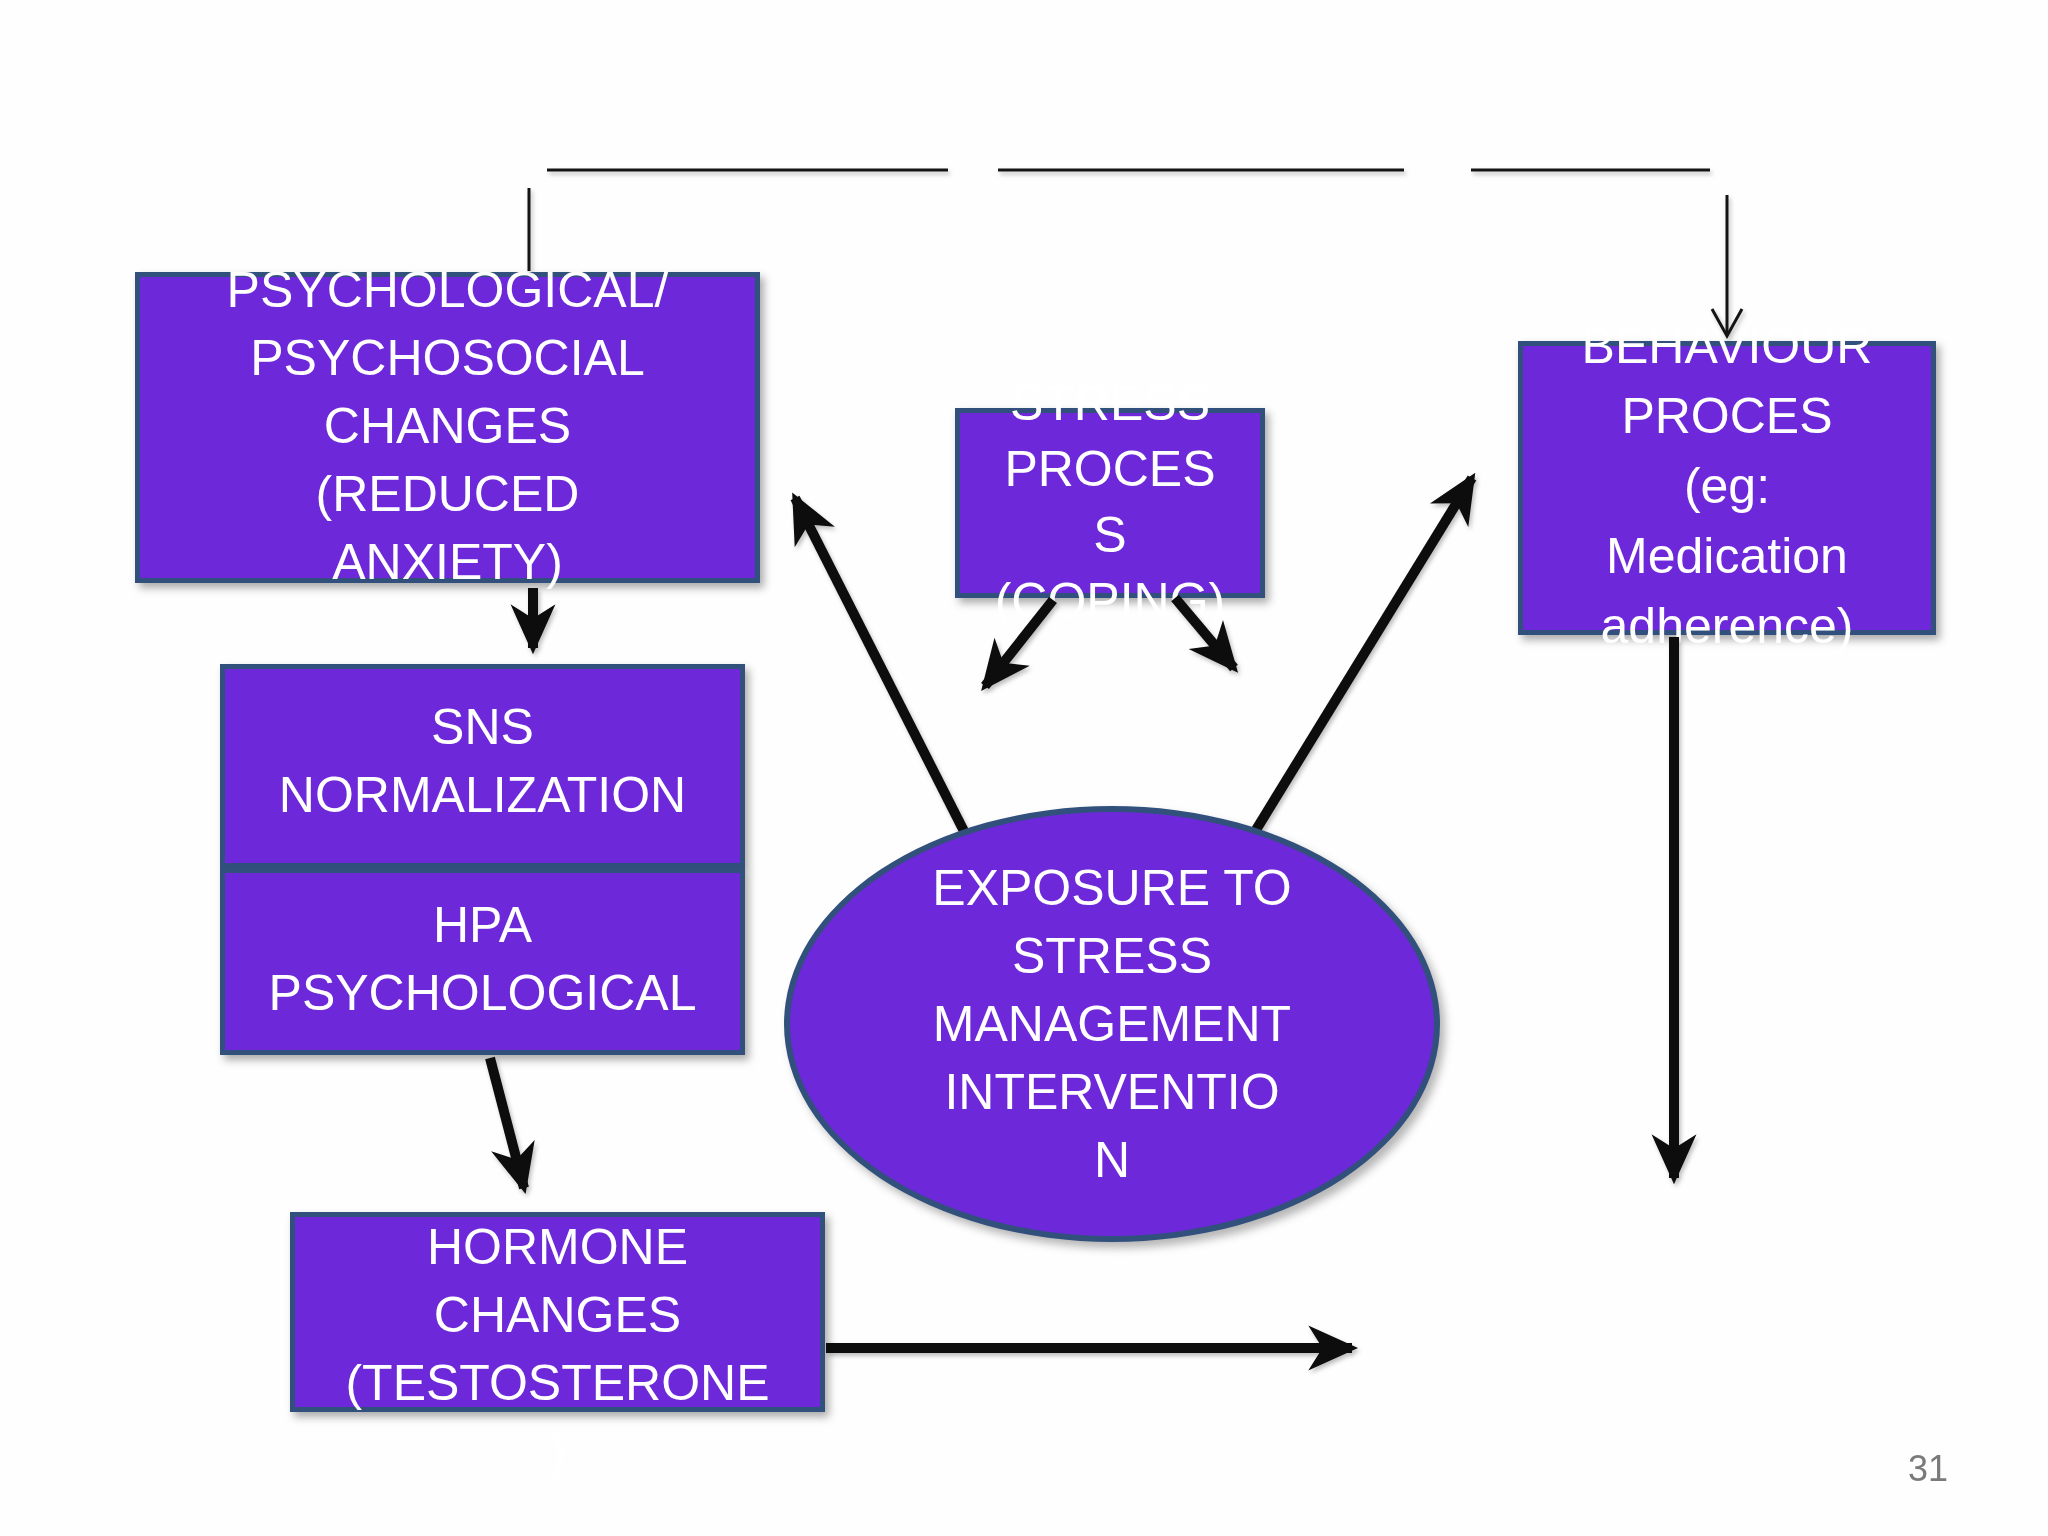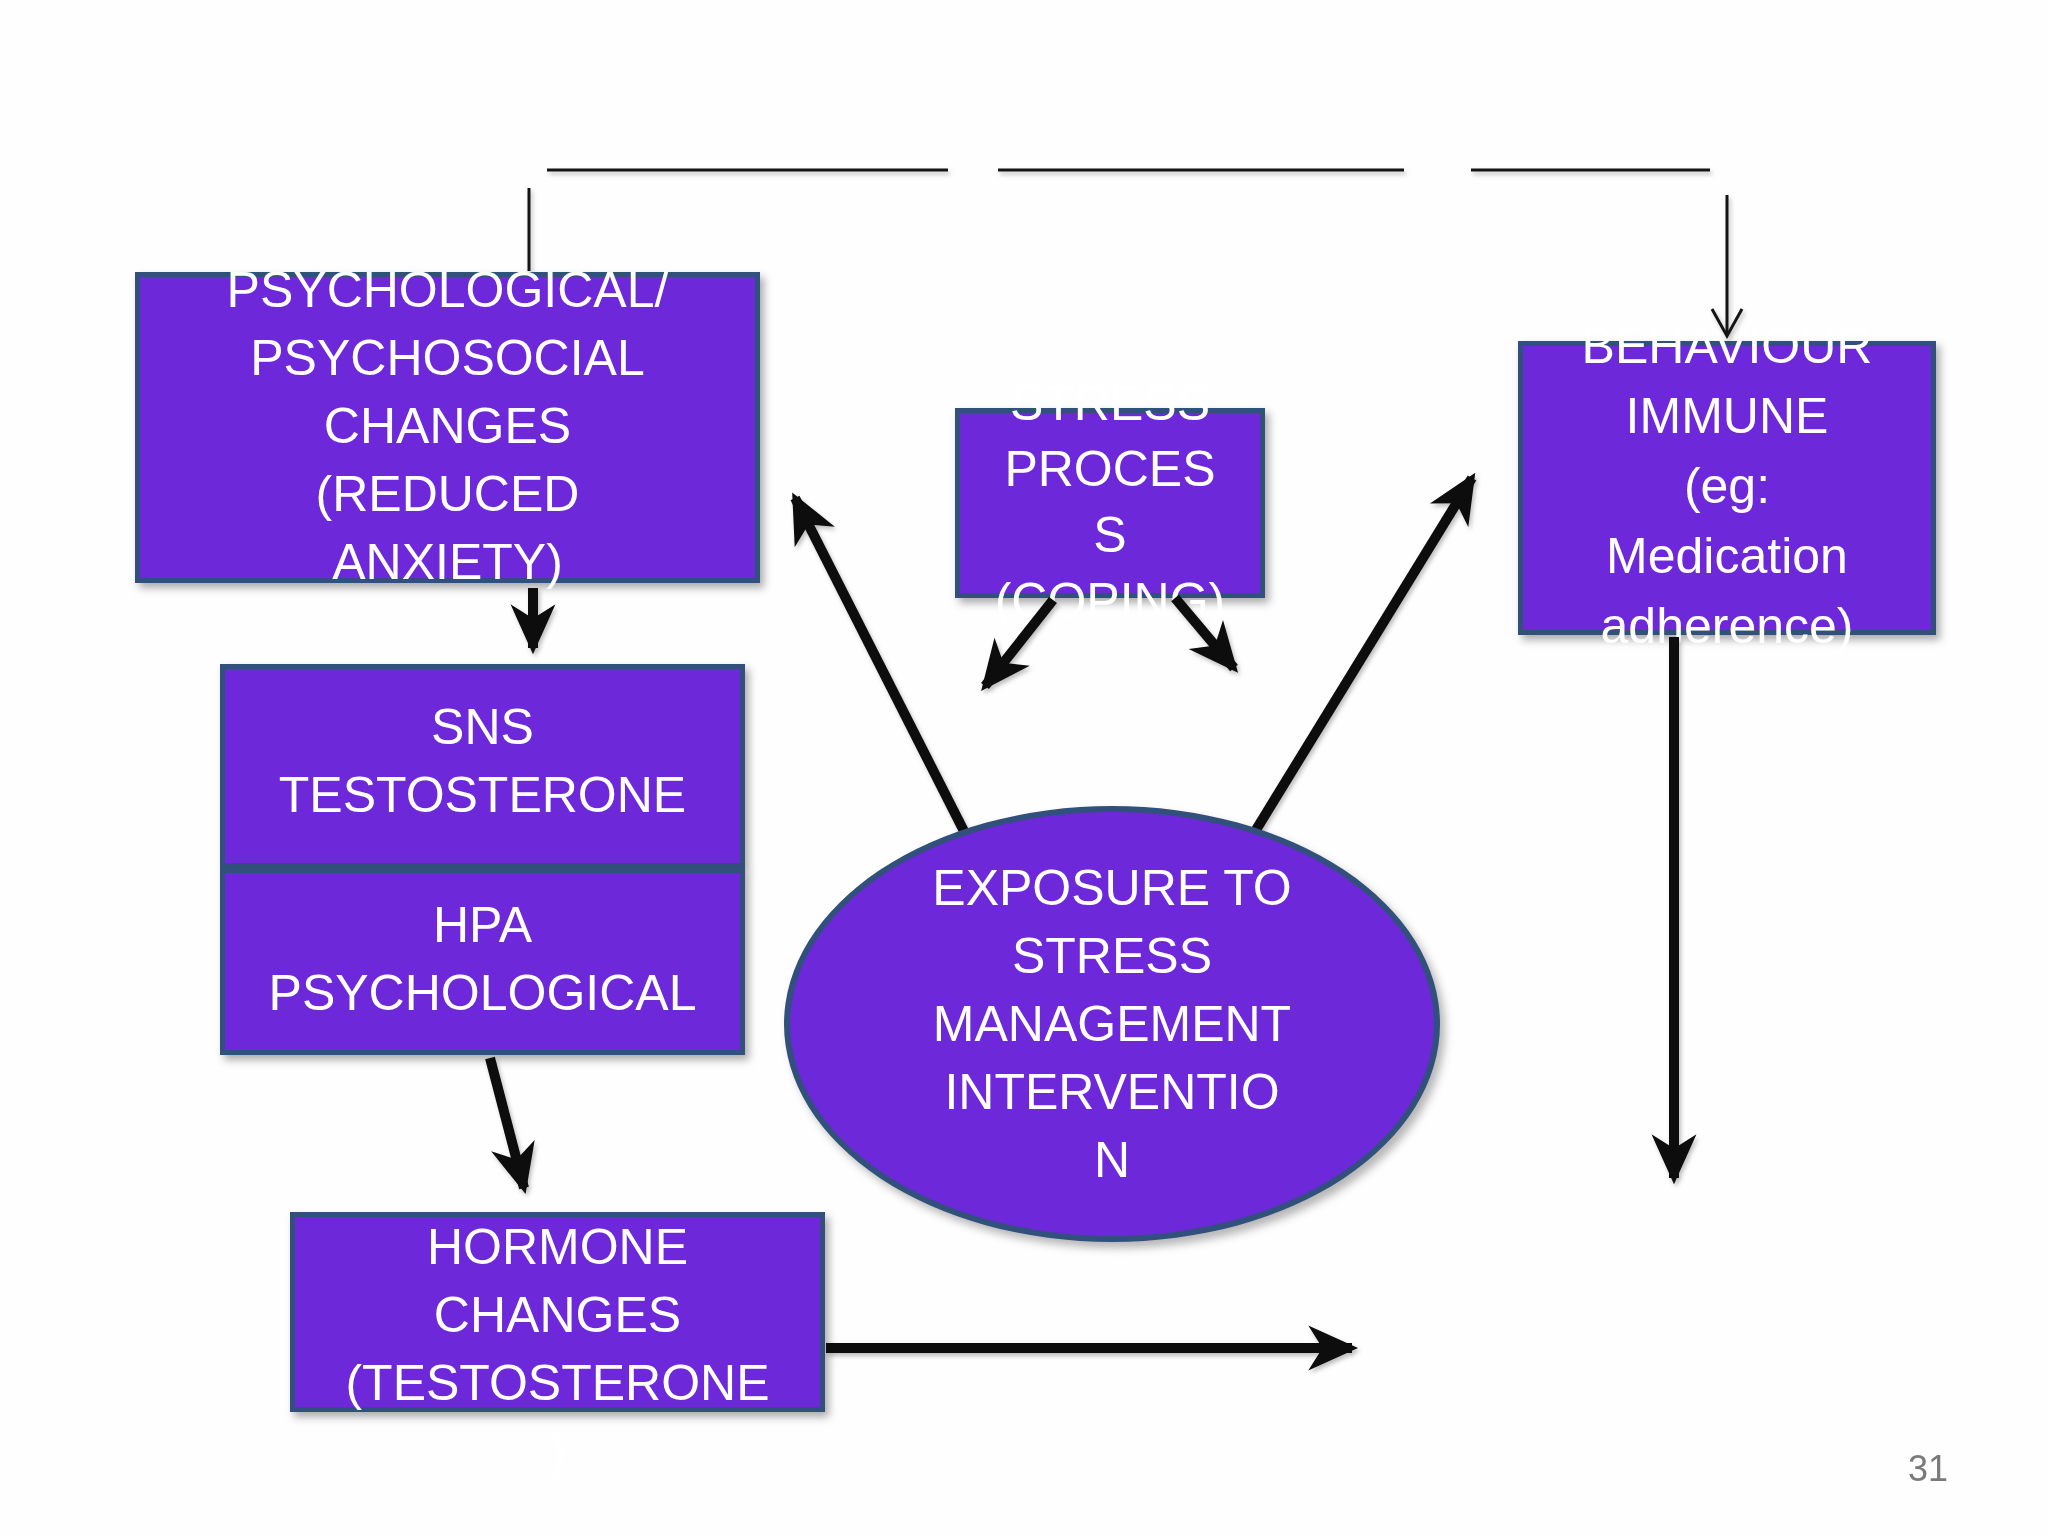--- a/index.html
+++ b/index.html
@@ -67,29 +67,29 @@
 
   <div class="shape" id="stress">
     <div class="txt">STRESS
 PROCES
 S
 (COPING)</div>
   </div>
 
   <div class="shape" id="behaviour">
     <div class="txt">BEHAVIOUR
-IMMUNE
+PROCES
 (eg:
 Medication
 adherence)</div>
   </div>
 
   <div class="shape" id="sns">
     <div class="txt">SNS
-TESTOSTERONE</div>
+NORMALIZATION</div>
   </div>
 
   <div class="shape" id="hpa">
     <div class="txt">HPA
 PSYCHOLOGICAL</div>
   </div>
 
   <div class="shape" id="hormone">
     <div class="txt">HORMONE
 CHANGES

